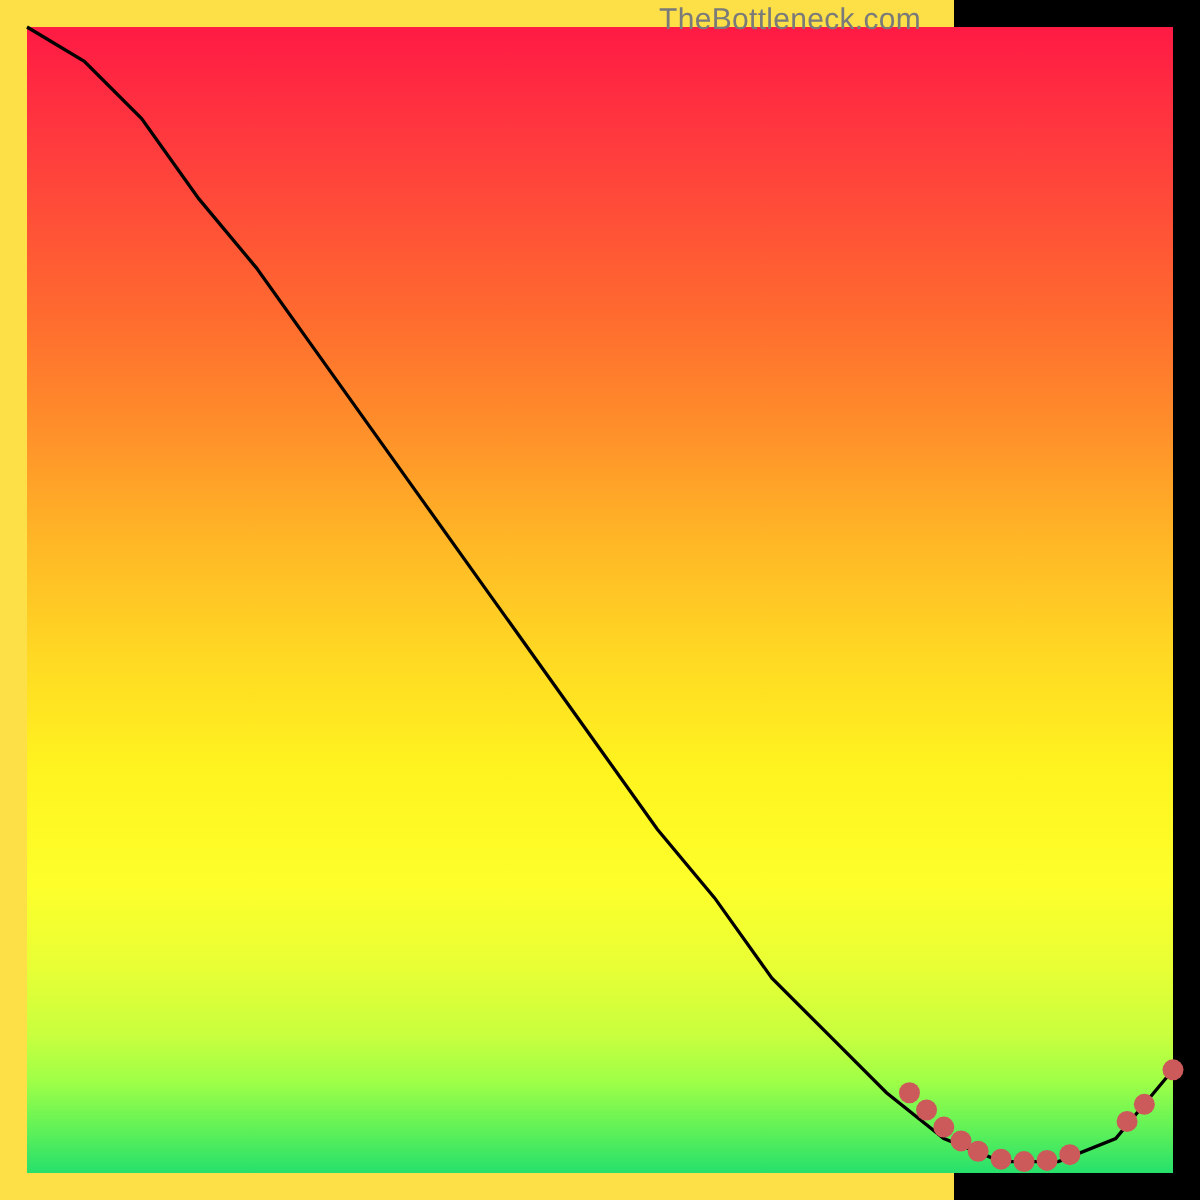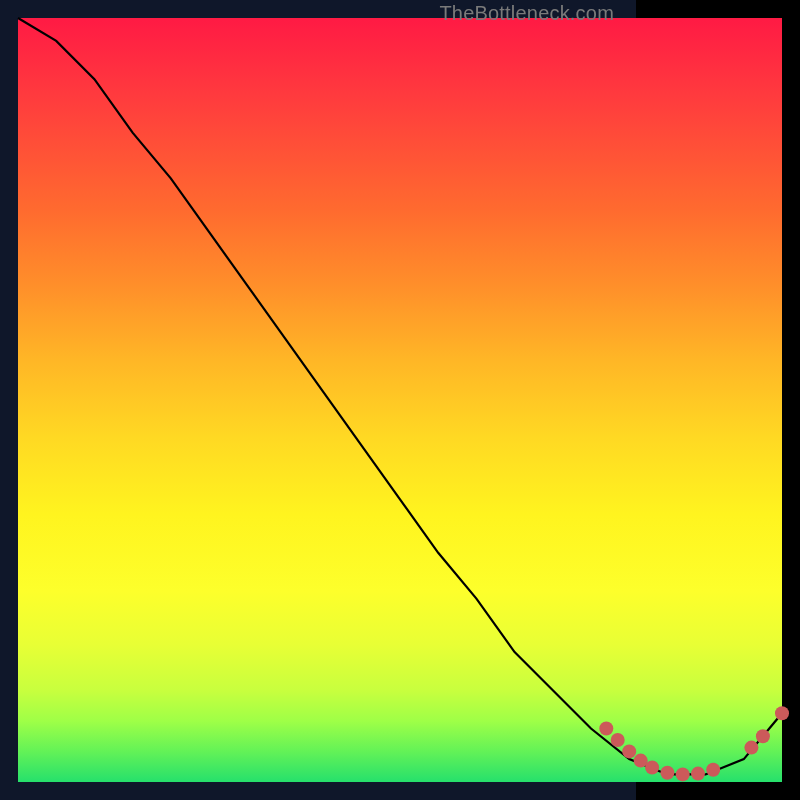--- a/index.html
+++ b/index.html
@@ -8,21 +8,21 @@
     width: 800px;
     height: 800px;
     background: #000;
     overflow: hidden;
     font-family: Arial, Helvetica, sans-serif;
   }
   .frame {
     position: relative;
     width: 636px;
     height: 800px;
-    background: #0f172a;
+    background: #fde047;
   }
   .plot {
     position: absolute;
     left: 18px;
     top: 18px;
     width: 764px;
     height: 764px;
     
     background: linear-gradient(
       to bottom,

